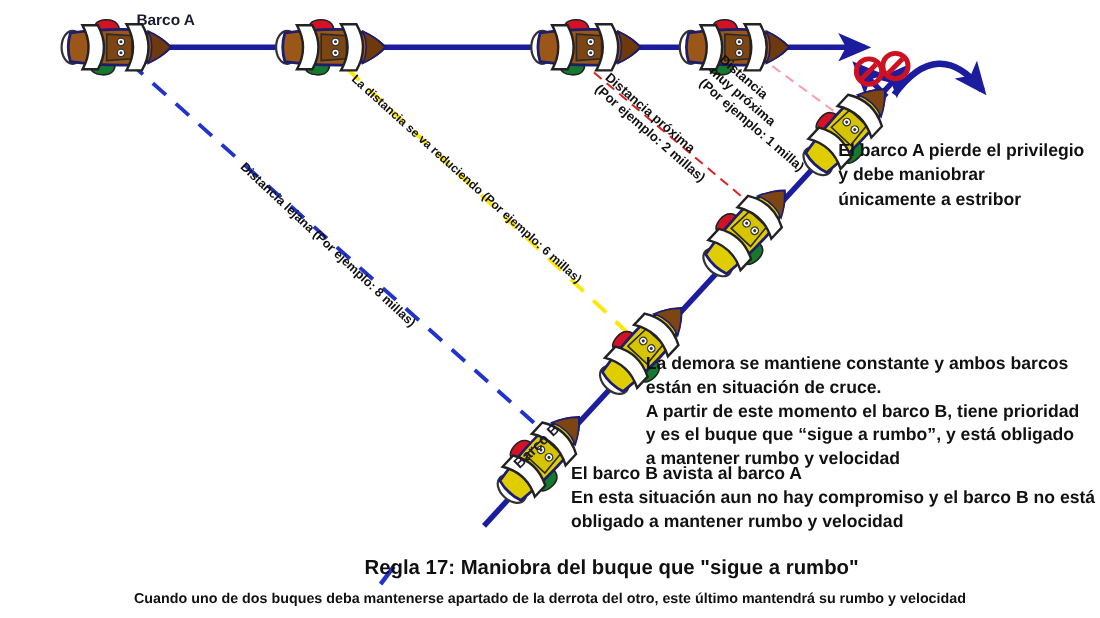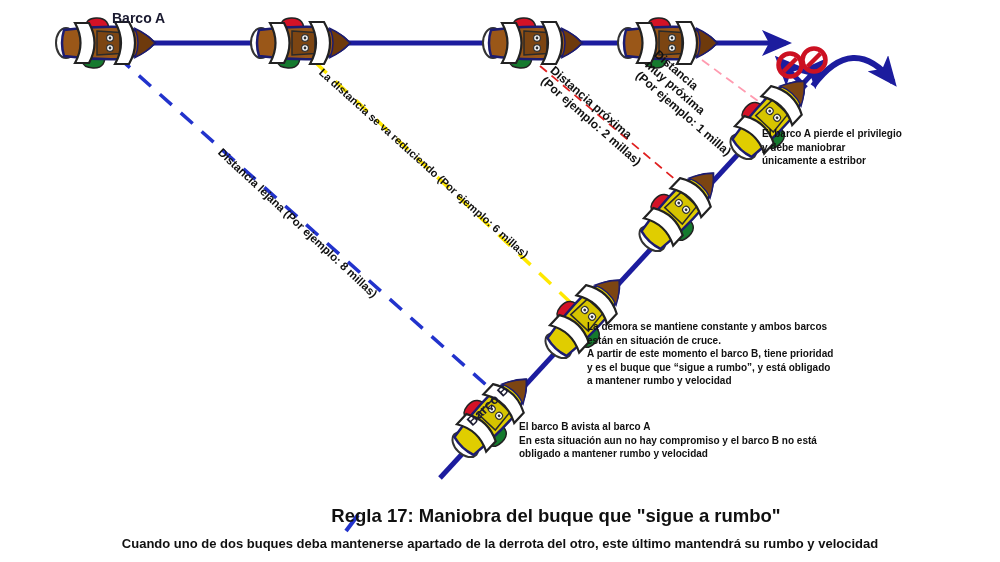--- a/index.html
+++ b/index.html
@@ -2,21 +2,21 @@
 <html style="--course-line: #1c1c9e; --far-dash: #2233cc; --reducing-dash: #ffe800; --close-dash: #e02020; --very-close-dash: #ff9bb0; --prohibition: #cc1122; --hull-a: #9a5718; --hull-b: #e0cd00;"><head>
 <meta charset="utf-8">
 <style>
   html,body{margin:0;padding:0;background:#fff;}
   #stage{
     position:relative;width:1000px;height:562px;background:#fff;overflow:hidden;
     font-family:"Liberation Sans","DejaVu Sans",sans-serif;
   }
   #diagram-svg{position:absolute;left:0;top:0;}
   .txt{position:absolute;color:#111;font-weight:bold;white-space:pre;}
-  .note{font-size:10px;line-height:1.36;}
+  .note{font-size:16px;line-height:1.36;}
   .dash-label{font-size:12px;line-height:1.15;transform-origin:left top;}
   .ship-name{font-size:14px;color:#1a1a30;}
   .ship-a-use{--hull:var(--hull-a);--bow:#6e3a0c;--cabin:#7c4512;}
   .ship-b-use{--hull:var(--hull-b);--bow:#7c4512;--cabin:#d6c400;}
   #footer-title{left:56px;width:1000px;top:505px;text-align:center;font-size:18.5px;color:#101010;}
   #footer-subtitle{left:0;width:1000px;top:536px;text-align:center;font-size:13px;color:#101010;}
 </style>
 </head>
 <body>
 
@@ -79,21 +79,21 @@
     <use href="#ship" class="ship-a-use" width="104" height="56" transform="translate(248,15)"></use>
     <use href="#ship" class="ship-a-use" width="104" height="56" transform="translate(480,15)"></use>
     <use href="#ship" class="ship-a-use" width="104" height="56" transform="translate(615,15)"></use>
 
     <use href="#ship" class="ship-b-use" width="104" height="56" transform="translate(492,416) rotate(-47) translate(-52,-28)"></use>
     <use href="#ship" class="ship-b-use" width="104" height="56" transform="translate(585,317) rotate(-47) translate(-52,-28)"></use>
     <use href="#ship" class="ship-b-use" width="104" height="56" transform="translate(679,210) rotate(-47) translate(-52,-28)"></use>
     <use href="#ship" class="ship-b-use" width="104" height="56" transform="translate(770,118) rotate(-47) translate(-52,-28)"></use>
   </svg>
 
-  <div class="txt ship-name" style="left:112px;top:10px;">Barco A</div>
+  <div class="txt ship-name" style="left:124px;top:10px;">Barco A</div>
   <div class="txt ship-name" style="left:464px;top:418px;transform:rotate(-44deg);transform-origin:left top;font-size:13.5px;">Barco B</div>
 
   <div class="txt dash-label" style="left:224px;top:146px;transform:rotate(43deg);font-size:11.5px;">Distancia lejana (Por ejemplo: 8 millas)</div>
   <div class="txt dash-label" style="left:325px;top:66px;transform:rotate(42deg);font-size:11px;">La distancia se va reduciendo (Por ejemplo: 6 millas)</div>
   <div class="txt dash-label" style="left:556px;top:64px;transform:rotate(41deg);">Distancia próxima
 (Por ejemplo: 2 millas)</div>
   <div class="txt dash-label" style="left:660px;top:48px;transform:rotate(41deg);">Distancia
 muy próxima
 (Por ejemplo: 1 milla)</div>
 

